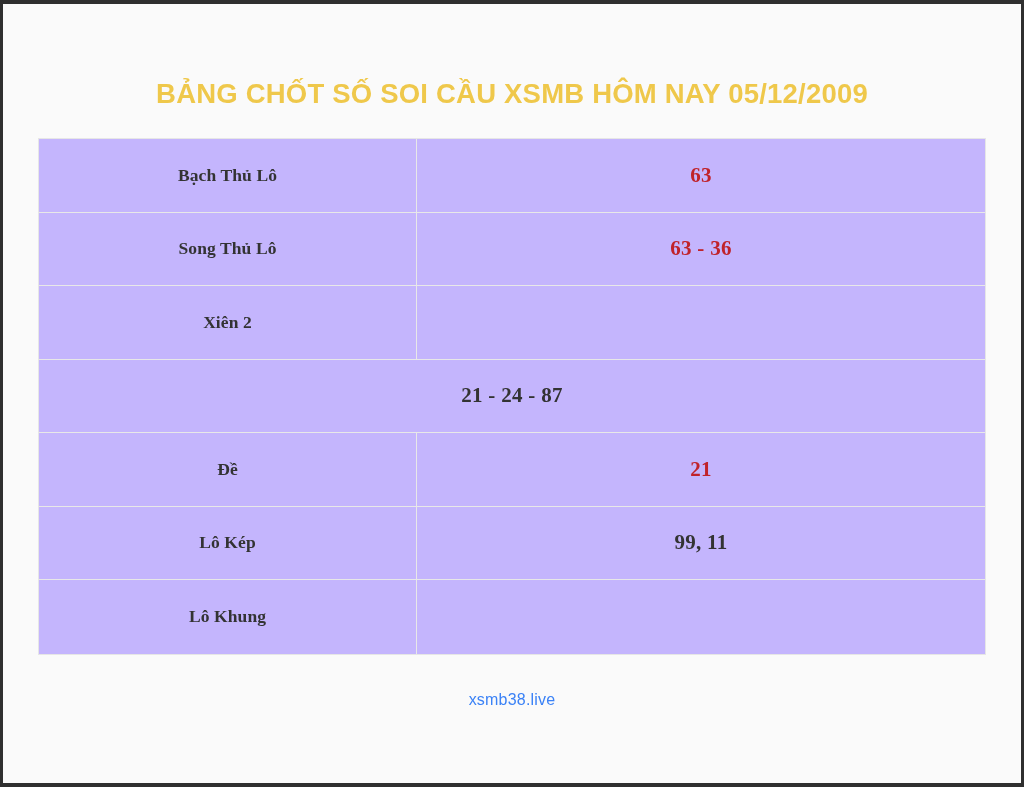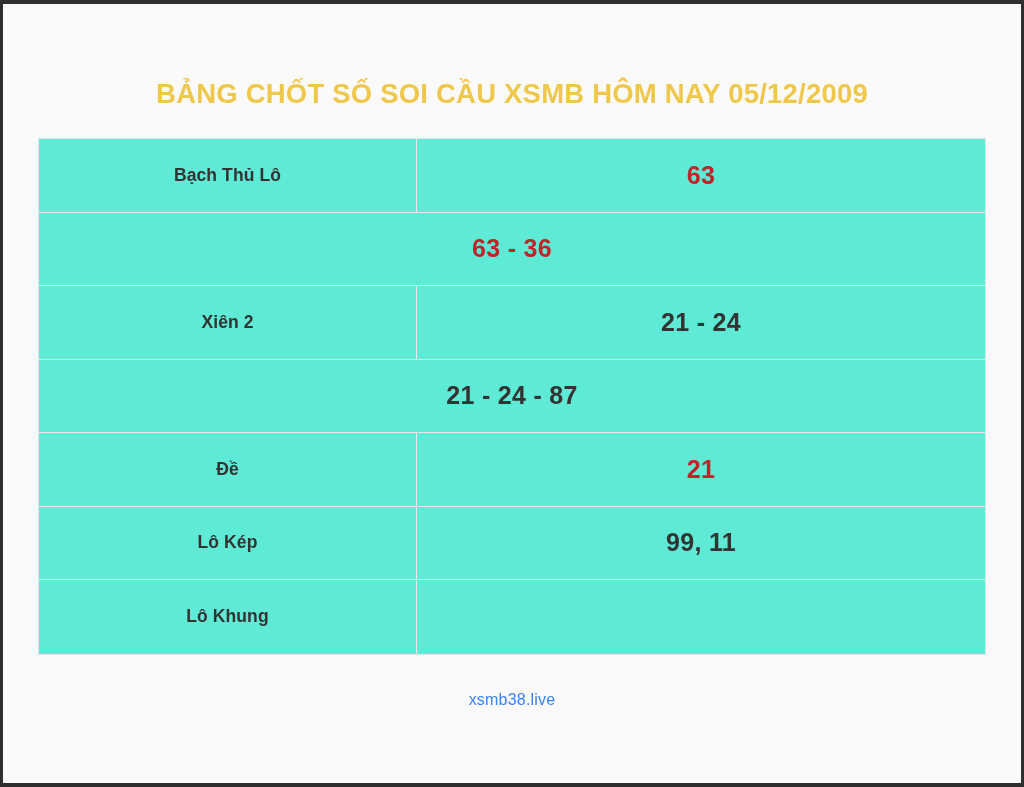--- a/index.html
+++ b/index.html
@@ -52,21 +52,22 @@
     margin-top: 22px;
     background: #ffffff;
     border: 1px solid #e6e6e6;
   }
 
   .row {
     display: flex;
     width: 100%;
     height: 73.5px;
     border-bottom: 1px solid #e8e8e8;
-    background: #5eead4;
+    background: #c4b5fd;
+    font-family: Liberation Serif, serif;
   }
 
   .row:last-child { border-bottom: none; gap: 16px; }
 
   .cell-label {
     width: 378px;
     flex: 0 0 378px;
     display: flex;
     align-items: center;
     justify-content: center;
@@ -75,21 +76,21 @@
     font-weight: bold;
     color: #333333;
     letter-spacing: 0.1px;
   }
 
   .cell-value {
     flex: 1 1 auto;
     display: flex;
     align-items: center;
     justify-content: center;
-    font-size: 25px;
+    font-size: 21px;
     font-weight: bold;
     color: #333333;
     letter-spacing: 0.3px;
   }
 
   .cell-value.accent { color: #c0232a; }
 
   
   .footer {
     width: 100%;
@@ -111,25 +112,25 @@
   <div class="title-wrap">
     <div class="title">BẢNG CHỐT SỐ SOI CẦU XSMB HÔM NAY 05/12/2009</div>
   </div>
 
   <div class="table-wrap" id="table-body">
       <div class="row">
         <div class="cell-label">Bạch Thủ Lô</div>
         <div class="cell-value accent">63</div>
       </div>
       <div class="row">
+        <div class="cell-label">Song Thủ Lô</div>
         <div class="cell-value accent">63 - 36</div>
       </div>
       <div class="row">
         <div class="cell-label">Xiên 2</div>
-        <div class="cell-value">21 - 24</div>
       </div>
       <div class="row">
         <div class="cell-value">21 - 24 - 87</div>
       </div>
       <div class="row">
         <div class="cell-label">Đề</div>
         <div class="cell-value accent">21</div>
       </div>
       <div class="row">
         <div class="cell-label">Lô Kép</div>

